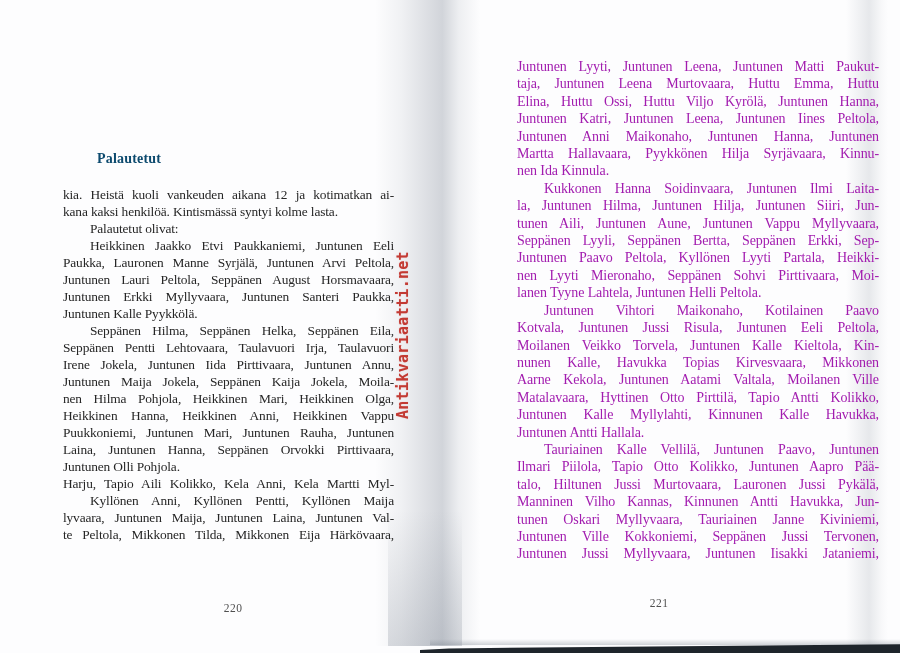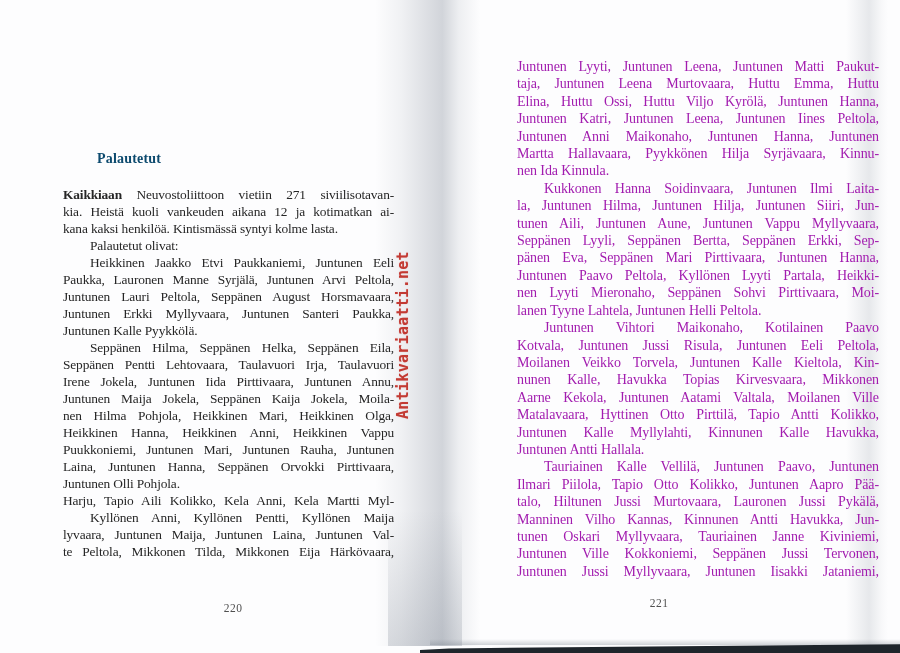--- a/index.html
+++ b/index.html
@@ -85,21 +85,20 @@
 
   <div class="gutter-shadow"></div>
   <div class="gutter-bottom"></div>
   <div class="right-edge-shadow"></div>
   <div class="bottom-strip-glow"></div>
   <div class="bottom-strip"></div>
 
   <div>
     <div class="heading">Palautetut</div>
     <div class="body-left">
-        <div class="line"><b>Kaikkiaan</b> Neuvostoliittoon vietiin 271 siviilisotavan-</div>
         <div class="line">kia. Heistä kuoli vankeuden aikana 12 ja kotimatkan ai-</div>
         <div class="line last">kana kaksi henkilöä. Kintismässä syntyi kolme lasta.</div>
         <div class="line indent last">Palautetut olivat:</div>
         <div class="line indent">Heikkinen Jaakko Etvi Paukkaniemi, Juntunen Eeli</div>
         <div class="line">Paukka, Lauronen Manne Syrjälä, Juntunen Arvi Peltola,</div>
         <div class="line">Juntunen Lauri Peltola, Seppänen August Horsmavaara,</div>
         <div class="line">Juntunen Erkki Myllyvaara, Juntunen Santeri Paukka,</div>
         <div class="line last">Juntunen Kalle Pyykkölä.</div>
         <div class="line indent">Seppänen Hilma, Seppänen Helka, Seppänen Eila,</div>
         <div class="line">Seppänen Pentti Lehtovaara, Taulavuori Irja, Taulavuori</div>
@@ -124,21 +123,20 @@
         <div class="line">taja, Juntunen Leena Murtovaara, Huttu Emma, Huttu</div>
         <div class="line">Elina, Huttu Ossi, Huttu Viljo Kyrölä, Juntunen Hanna,</div>
         <div class="line">Juntunen Katri, Juntunen Leena, Juntunen Iines Peltola,</div>
         <div class="line">Juntunen Anni Maikonaho, Juntunen Hanna, Juntunen</div>
         <div class="line">Martta Hallavaara, Pyykkönen Hilja Syrjävaara, Kinnu-</div>
         <div class="line last">nen Ida Kinnula.</div>
         <div class="line indent">Kukkonen Hanna Soidinvaara, Juntunen Ilmi Laita-</div>
         <div class="line">la, Juntunen Hilma, Juntunen Hilja, Juntunen Siiri, Jun-</div>
         <div class="line">tunen Aili, Juntunen Aune, Juntunen Vappu Myllyvaara,</div>
         <div class="line">Seppänen Lyyli, Seppänen Bertta, Seppänen Erkki, Sep-</div>
-        <div class="line">pänen Eva, Seppänen Mari Pirttivaara, Juntunen Hanna,</div>
         <div class="line">Juntunen Paavo Peltola, Kyllönen Lyyti Partala, Heikki-</div>
         <div class="line">nen Lyyti Mieronaho, Seppänen Sohvi Pirttivaara, Moi-</div>
         <div class="line last">lanen Tyyne Lahtela, Juntunen Helli Peltola.</div>
         <div class="line indent">Juntunen Vihtori Maikonaho, Kotilainen Paavo</div>
         <div class="line">Kotvala, Juntunen Jussi Risula, Juntunen Eeli Peltola,</div>
         <div class="line">Moilanen Veikko Torvela, Juntunen Kalle Kieltola, Kin-</div>
         <div class="line">nunen Kalle, Havukka Topias Kirvesvaara, Mikkonen</div>
         <div class="line">Aarne Kekola, Juntunen Aatami Valtala, Moilanen Ville</div>
         <div class="line">Matalavaara, Hyttinen Otto Pirttilä, Tapio Antti Kolikko,</div>
         <div class="line">Juntunen Kalle Myllylahti, Kinnunen Kalle Havukka,</div>

